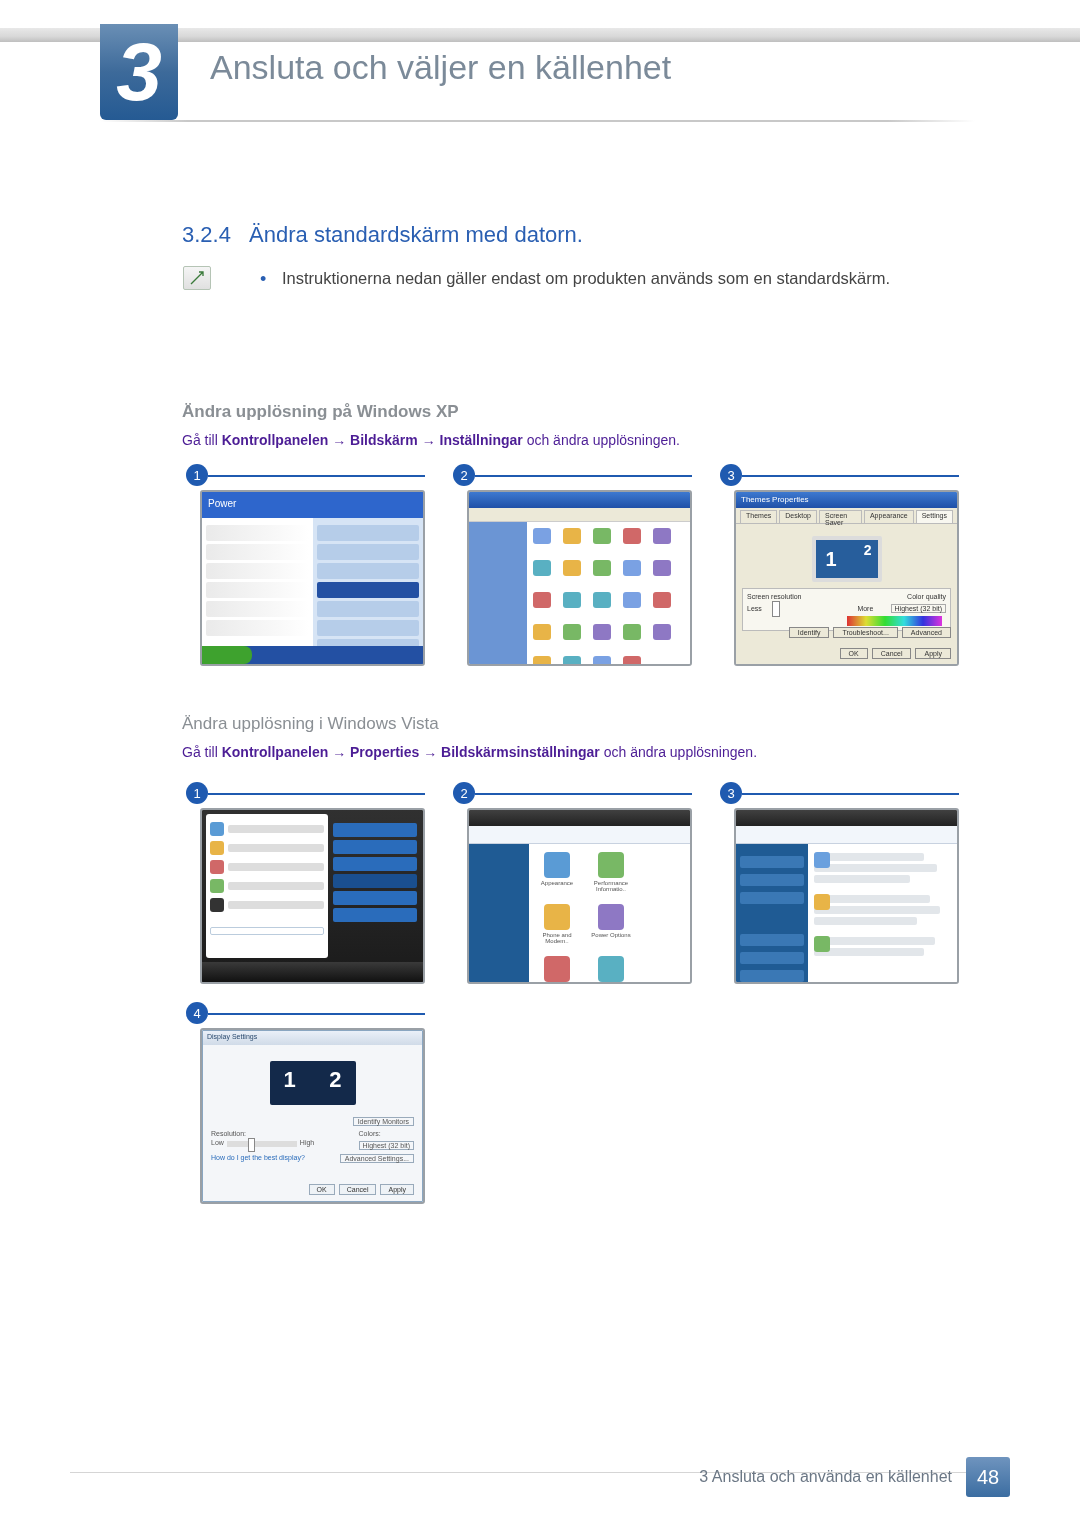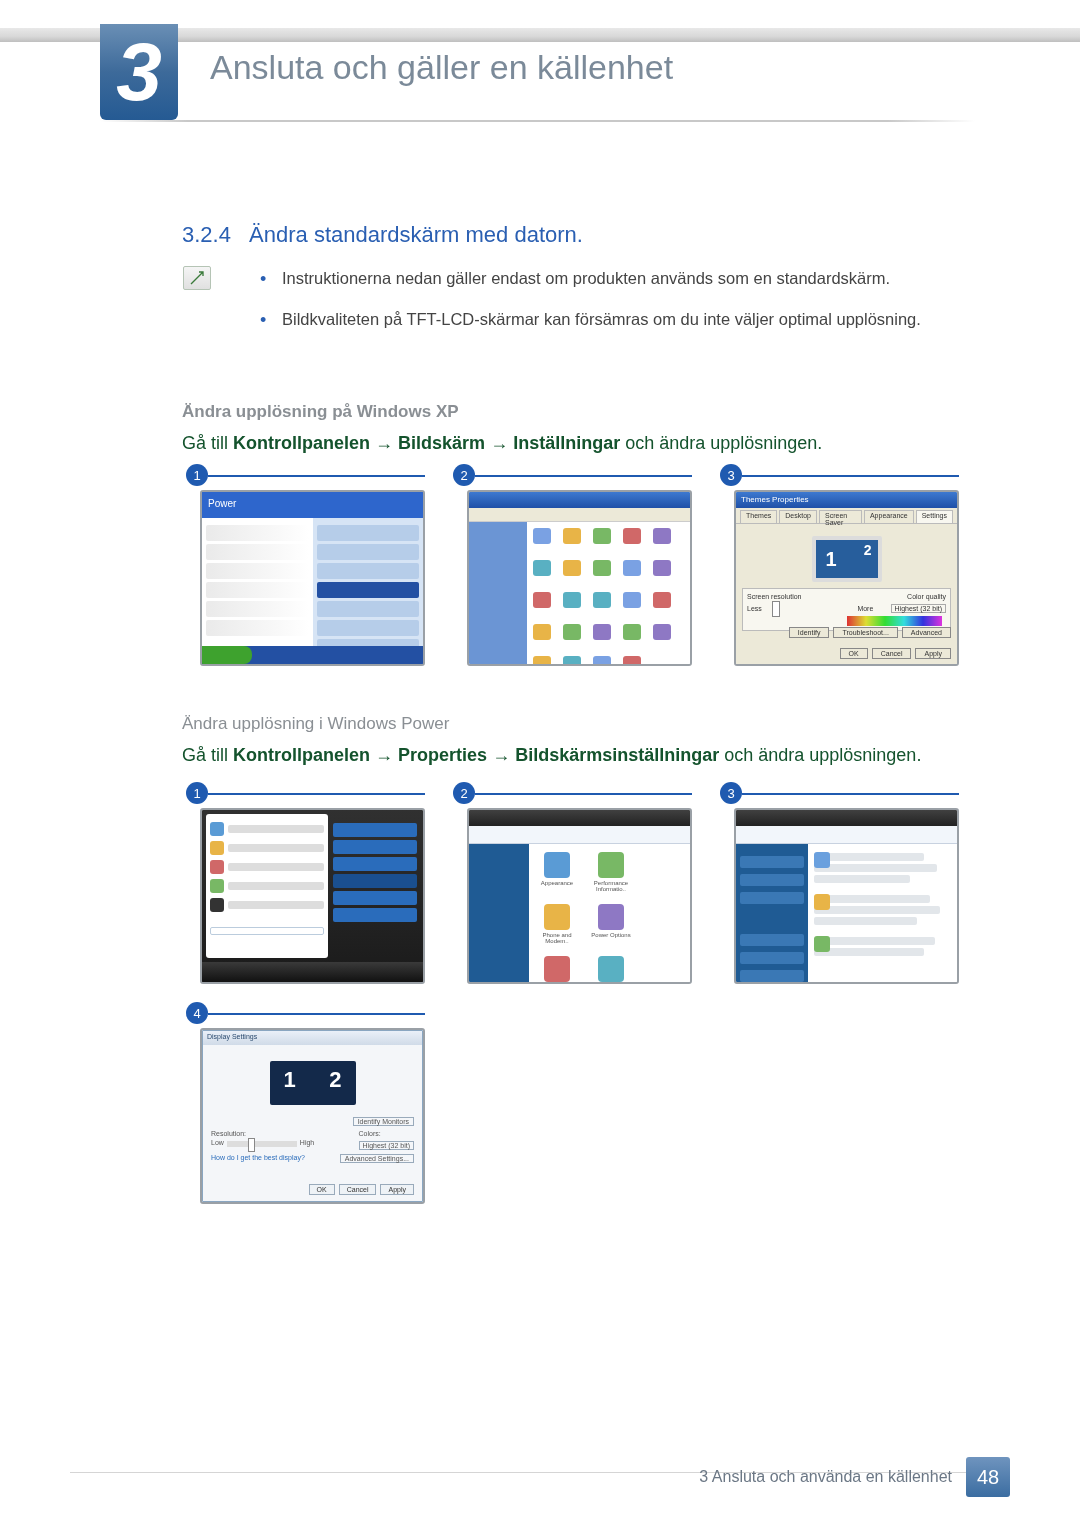--- a/index.html
+++ b/index.html
@@ -104,22 +104,22 @@
     position: absolute;
     left: 182px;
     font-size: 17px;
     color: #8a8f94;
   }
   .subheading.xp { top: 402px; font-weight: bold; }
   .body-text {
     position: absolute;
     left: 182px;
     right: 110px;
-    font-size: 18px;
-    color: #14532d;
+    font-size: 14px;
+    color: #4c1d95;
     line-height: 1.5;
   }
   .body-text .arrow { font-family: "Segoe UI Symbol", sans-serif; }
   .body-text.xp-line { top: 430px; }
   .body-text b { font-weight: bold; }
   .shot-row {
     position: absolute;
     left: 200px;
     display: flex;
     gap: 42px;
@@ -272,37 +272,36 @@
     background:#d5d5d5;
   }
 </style>
 </head>
 <body>
 
 <div class="top-bar"></div>
 <div class="chapter-badge">
   <span>3</span>
 </div>
-<div class="chapter-title">Ansluta och gäller en källenhet</div>
+<div class="chapter-title">Ansluta och väljer en källenhet</div>
 <div class="title-underline"></div>
 
 <div class="section-header">
   <span class="num">3.2.4</span>
   <span>Ändra standardskärm med datorn.</span>
 </div>
 
 <div class="note-icon">
   <svg viewBox="0 0 24 24">
       <path d="M3 21 L21 3 M15 3 L21 3 L21 9" stroke="#3a7a3a" stroke-width="2" fill="none"></path>
     </svg>
 </div>
 
 <ul class="bullets">
   <li>Instruktionerna nedan gäller endast om produkten används som en standardskärm.</li>
-  <li>Bildkvaliteten på TFT-LCD-skärmar kan försämras om du inte väljer optimal upplösning.</li>
 </ul>
 
 <div class="subheading xp">Ändra upplösning på Windows XP</div>
 <div class="body-text xp-line">
   <span>Gå till </span><b>Kontrollpanelen</b>
   <span class="arrow"> → </span><b>Bildskärm</b>
   <span class="arrow"> → </span><b>Inställningar</b><span> och ändra upplösningen.</span>
 </div>
 
 <div class="shot-row xp-row">
@@ -456,21 +455,21 @@
         <div class="btns">
           <div class="btn">OK</div>
           <div class="btn">Cancel</div>
           <div class="btn">Apply</div>
         </div>
       </div>
     </div>
   </div>
 </div>
 
-<div class="subheading vista">Ändra upplösning i Windows Power</div>
+<div class="subheading vista">Ändra upplösning i Windows Vista</div>
 <div class="body-text vista-line">
   <span>Gå till </span><b>Kontrollpanelen</b>
   <span class="arrow"> → </span><b>Properties</b>
   <span class="arrow"> → </span><b>Bildskärmsinställningar</b><span> och ändra upplösningen.</span>
 </div>
 
 <div class="shot-row vista-row">
   <div class="shot vshot">
     <div class="badge">1</div>
     <div class="line"></div>

